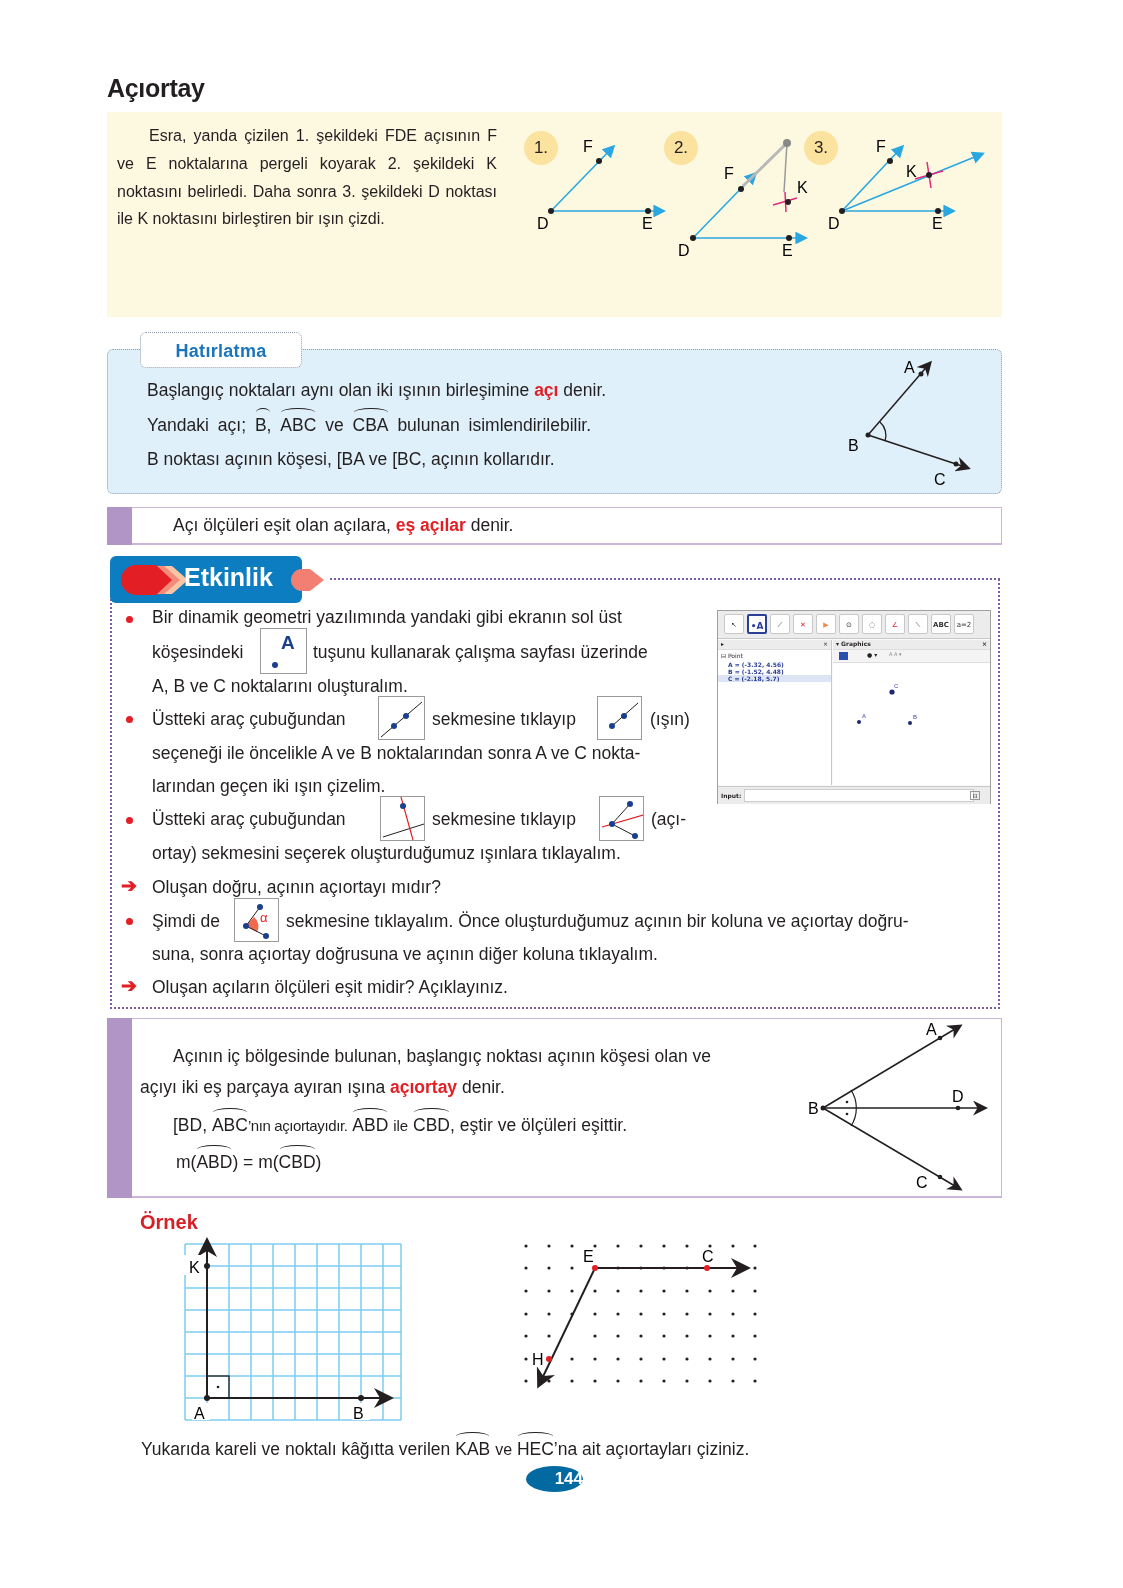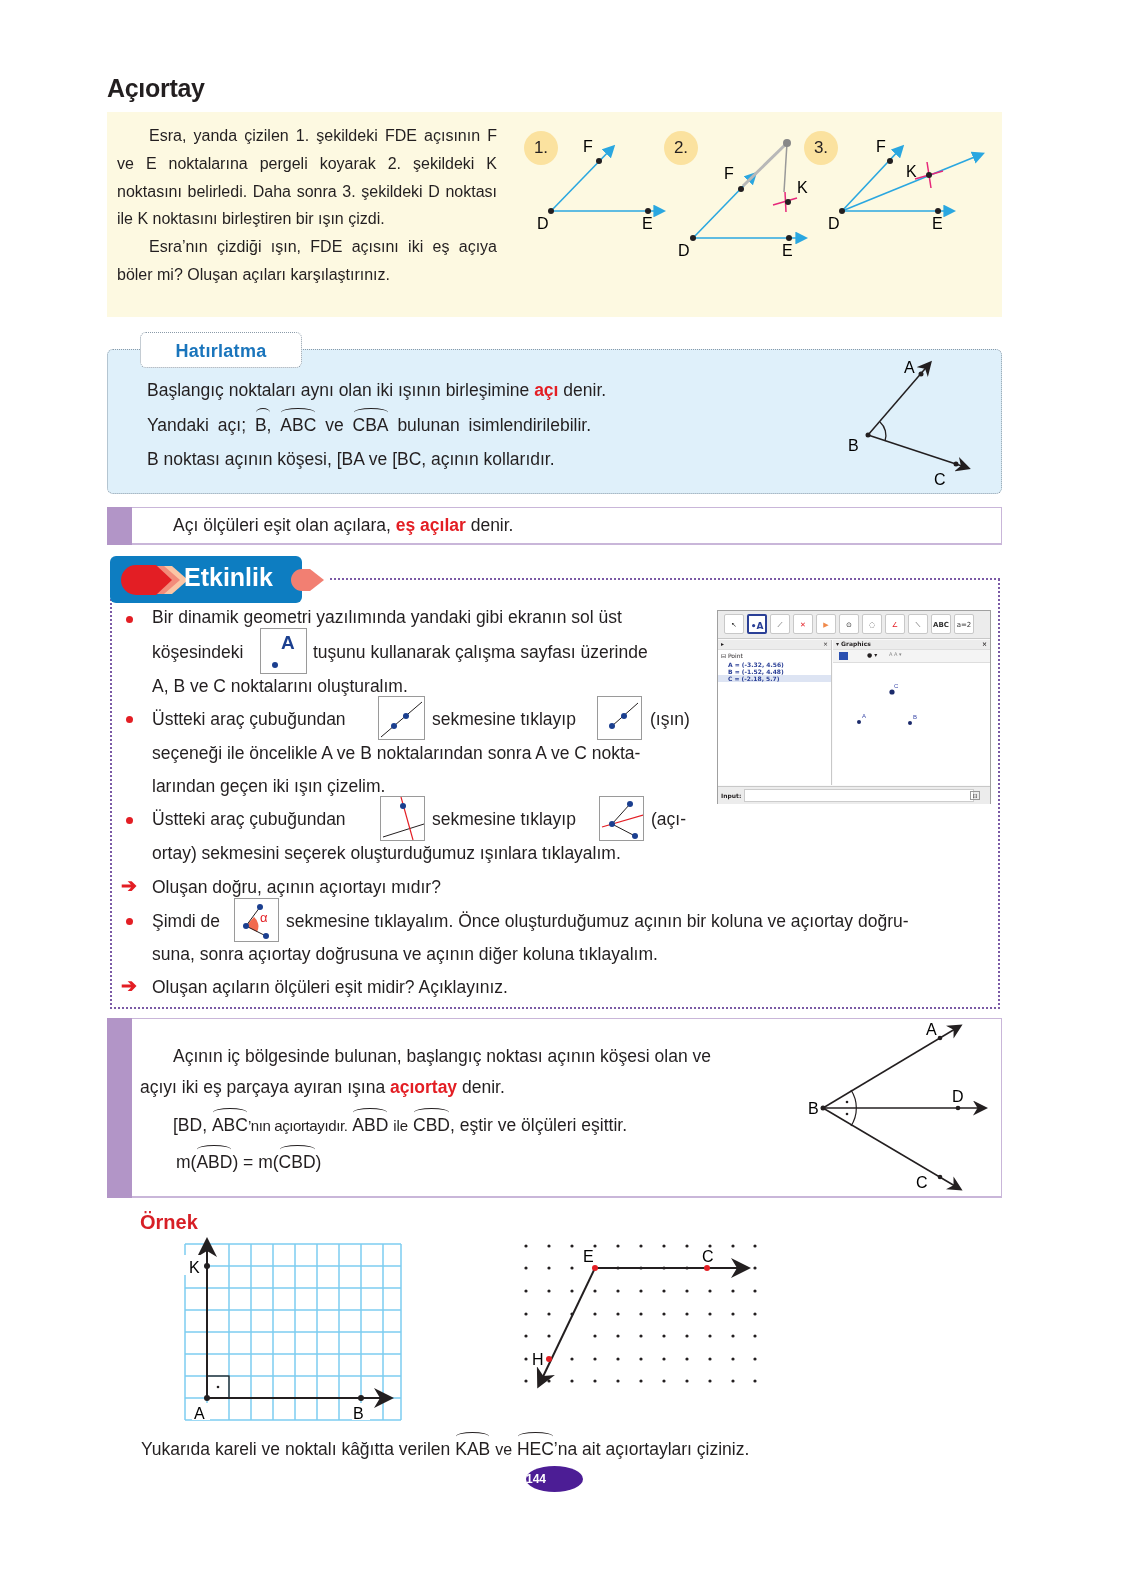--- a/index.html
+++ b/index.html
@@ -29,32 +29,31 @@
   .icon-box { position: absolute; border: 1px solid #9a9a9a; background: #fff; }
   .gg { left: 717px; top: 610px; width: 274px; height: 194px; border: 1px solid #a0a0a0; background: #fafafa; font-family: "DejaVu Sans", sans-serif; }
   .gg-toolbar { position: absolute; left: 0; top: 0; width: 272px; height: 28px; background: #ececec; border-bottom: 1px solid #c8c8c8; }
   .gg-tool { position: absolute; top: 3px; width: 20px; height: 20px; background: #fff; border: 1px solid #c8c8c8; border-radius: 2px; font-size: 7px; text-align: center; line-height: 20px; color: #333; }
   .gg-algebra { position: absolute; left: 0; top: 29px; width: 114px; height: 145px; background: #fff; border-right: 1px solid #c8c8c8; }
   .gg-graphics { position: absolute; left: 115px; top: 29px; width: 157px; height: 145px; background: #fff; }
   .gg-input { position: absolute; left: 0; top: 175px; width: 272px; height: 18px; background: #ececec; border-top: 1px solid #c8c8c8; font-size: 6px; }
   .acior-box { left: 107px; top: 1018px; width: 895px; height: 180px; border-top: 1.5px solid #c9b6d9; border-bottom: 2px solid #c9b6d9; border-right: 1.5px solid #c9b6d9; }
   .acior-bar { left: 107px; top: 1018px; width: 25px; height: 180px; background: #b295c7; }
   .ornek { left: 140px; top: 1211px; font-size: 20px; font-weight: bold; color: #d71f26; }
-  .page-num { left: 526px; top: 1466px; width: 57px; height: 26px; background: #4c1d95; border-radius: 50%; color: #fff; font-size: 12px; font-weight: bold; text-align: left; line-height: 26px; }
+  .page-num { left: 526px; top: 1466px; width: 57px; height: 26px; background: #0369a1; border-radius: 50%; color: #fff; font-size: 17px; font-weight: bold; text-align: right; line-height: 26px; }
   svg text { font-family: "Liberation Sans", sans-serif; }
 </style>
 </head>
 <body>
 
 <div class="abs title">Açıortay</div>
 
 <div class="abs intro-box"></div>
 <div class="abs intro-text">
   <p>Esra, yanda çizilen 1. şekildeki FDE açısının F ve E noktalarına pergeli koyarak 2. şekildeki K noktasını belirledi. Daha sonra 3. şekildeki D noktası ile K noktasını birleştiren bir ışın çizdi.</p>
-  <p>Esra’nın çizdiği ışın, FDE açısını iki eş açıya böler mi? Oluşan açıları karşılaştırınız.</p>
 </div>
 
 <div class="abs fig-num" style="left:524px;top:131px;">1.</div>
 <div class="abs fig-num" style="left:664px;top:131px;">2.</div>
 <div class="abs fig-num" style="left:804px;top:131px;">3.</div>
 <svg class="abs" style="left:515px;top:110px;" width="490" height="160">
   <defs>
     <marker id="ab" markerWidth="8" markerHeight="8" refX="6" refY="4" orient="auto">
         <path d="M0,0 L8,4 L0,8 Z" fill="#2aa7e0"></path>
       </marker>

